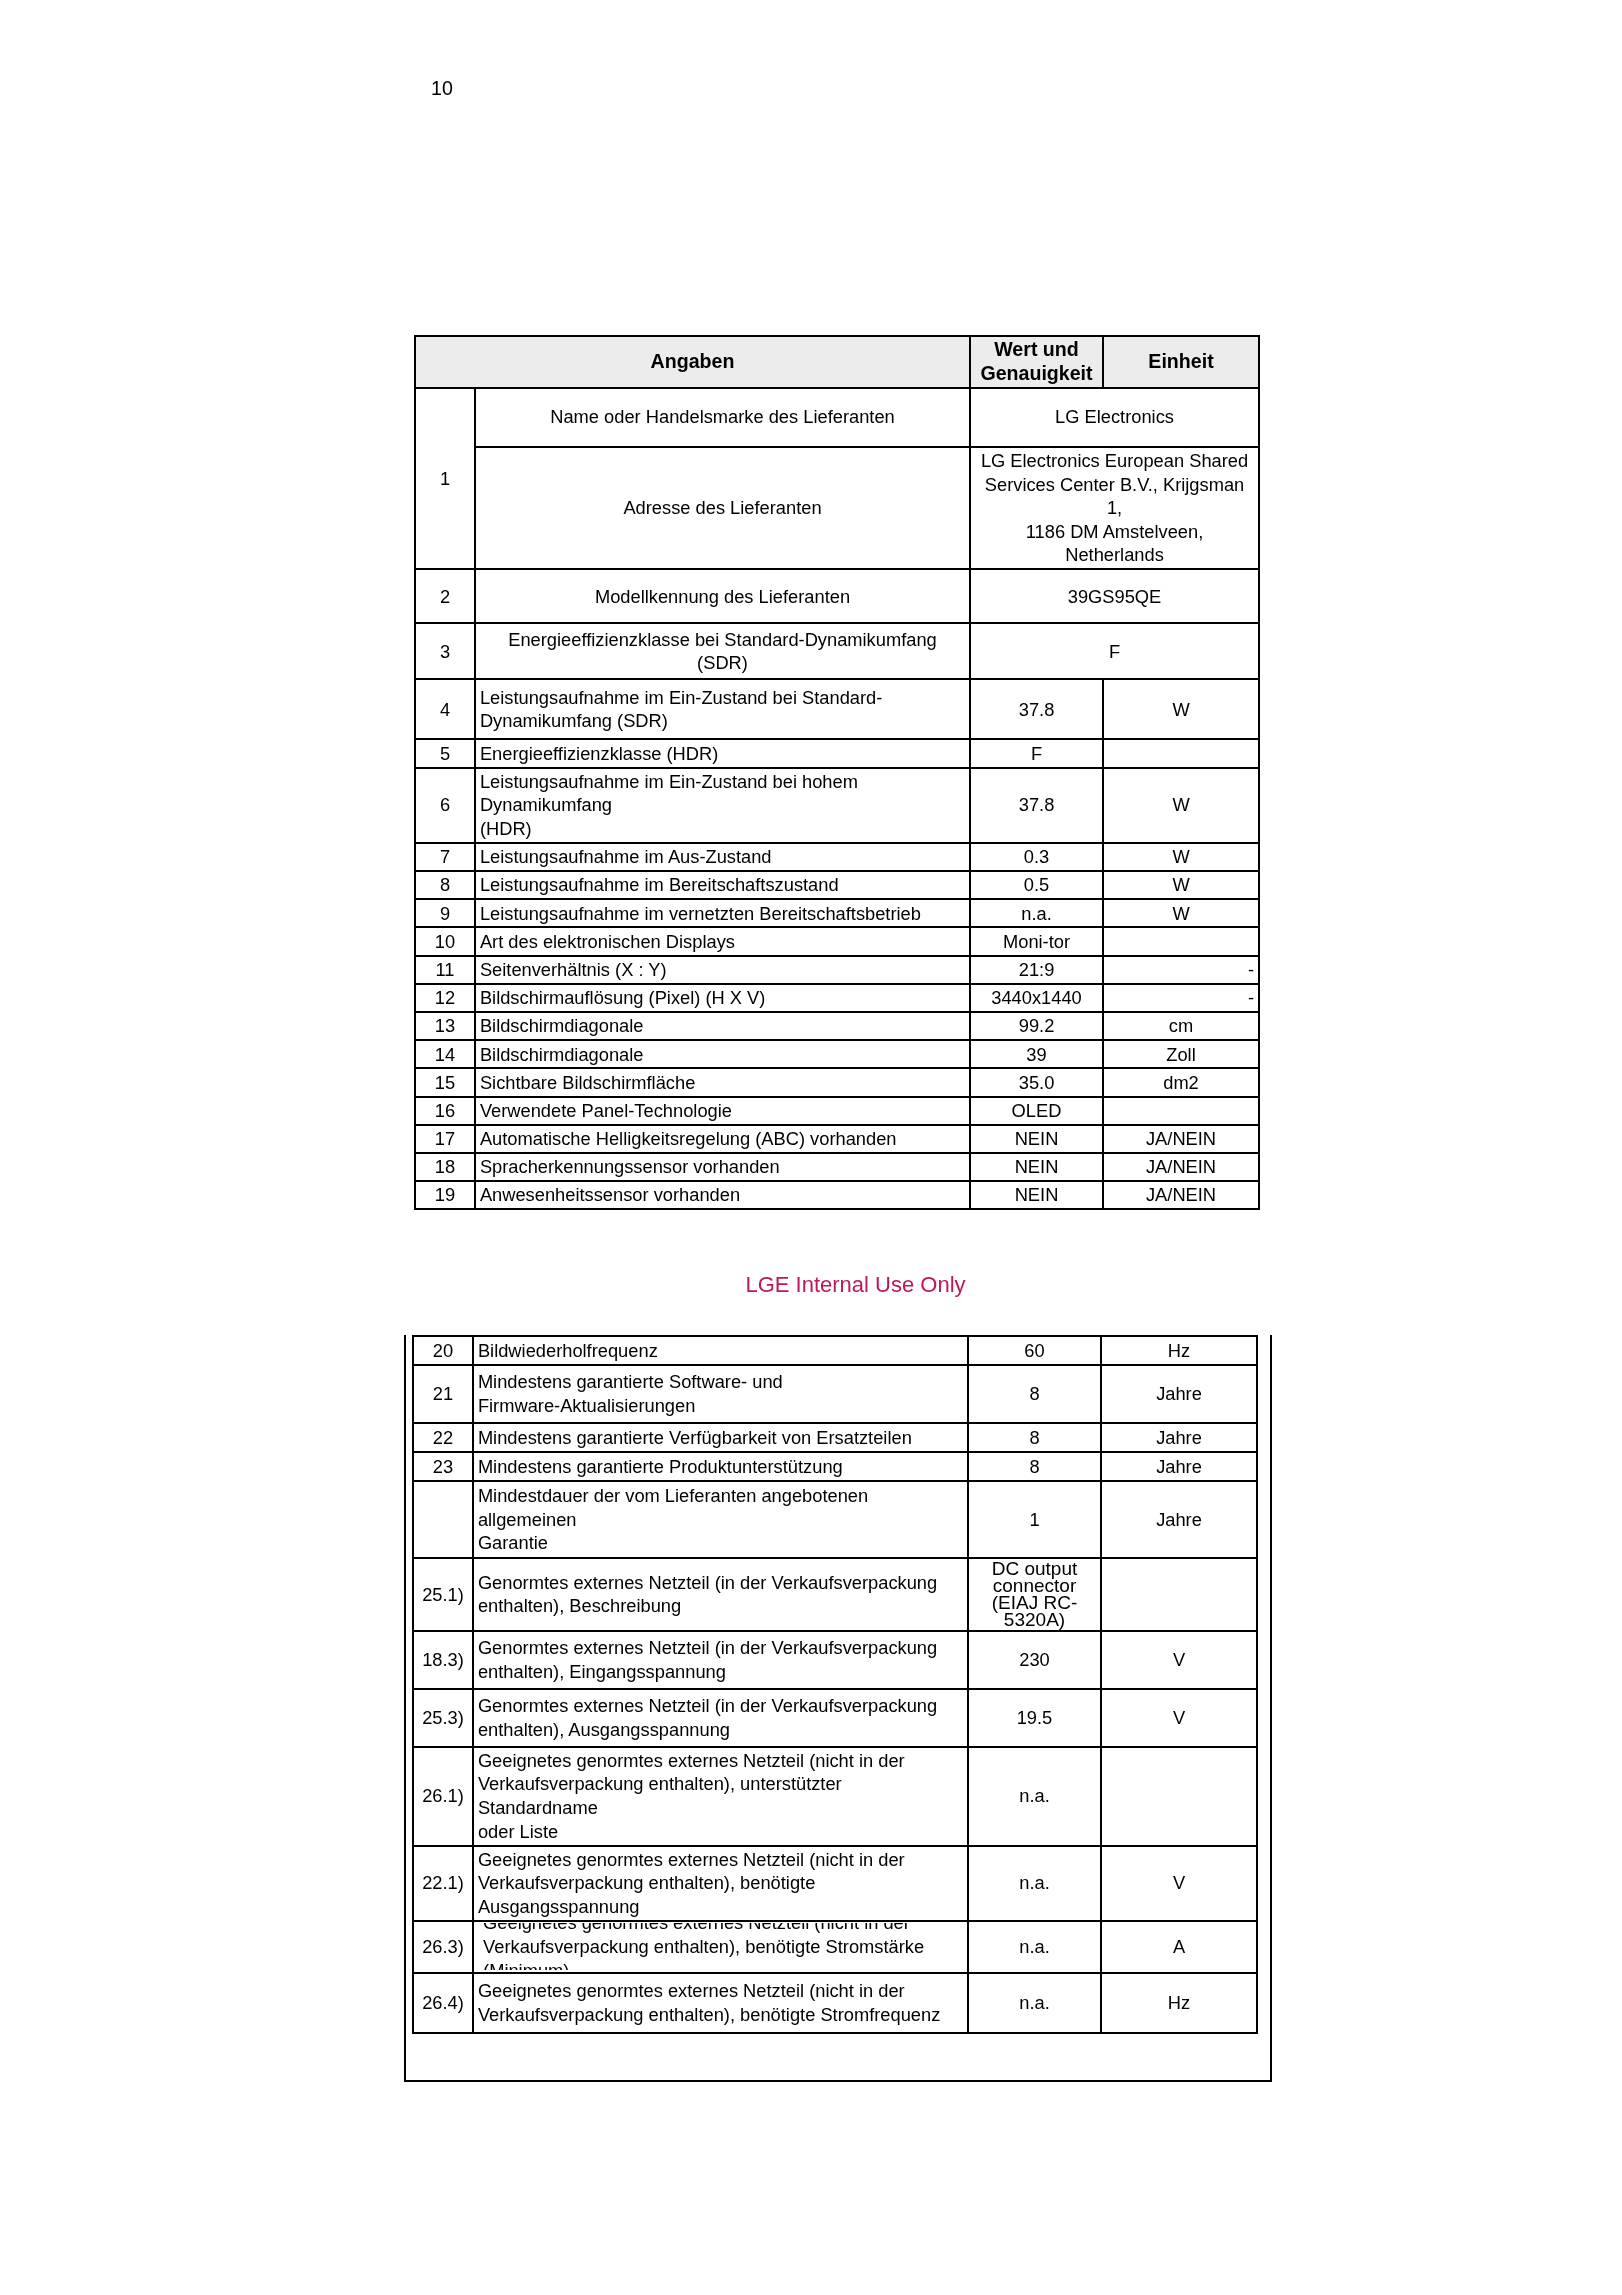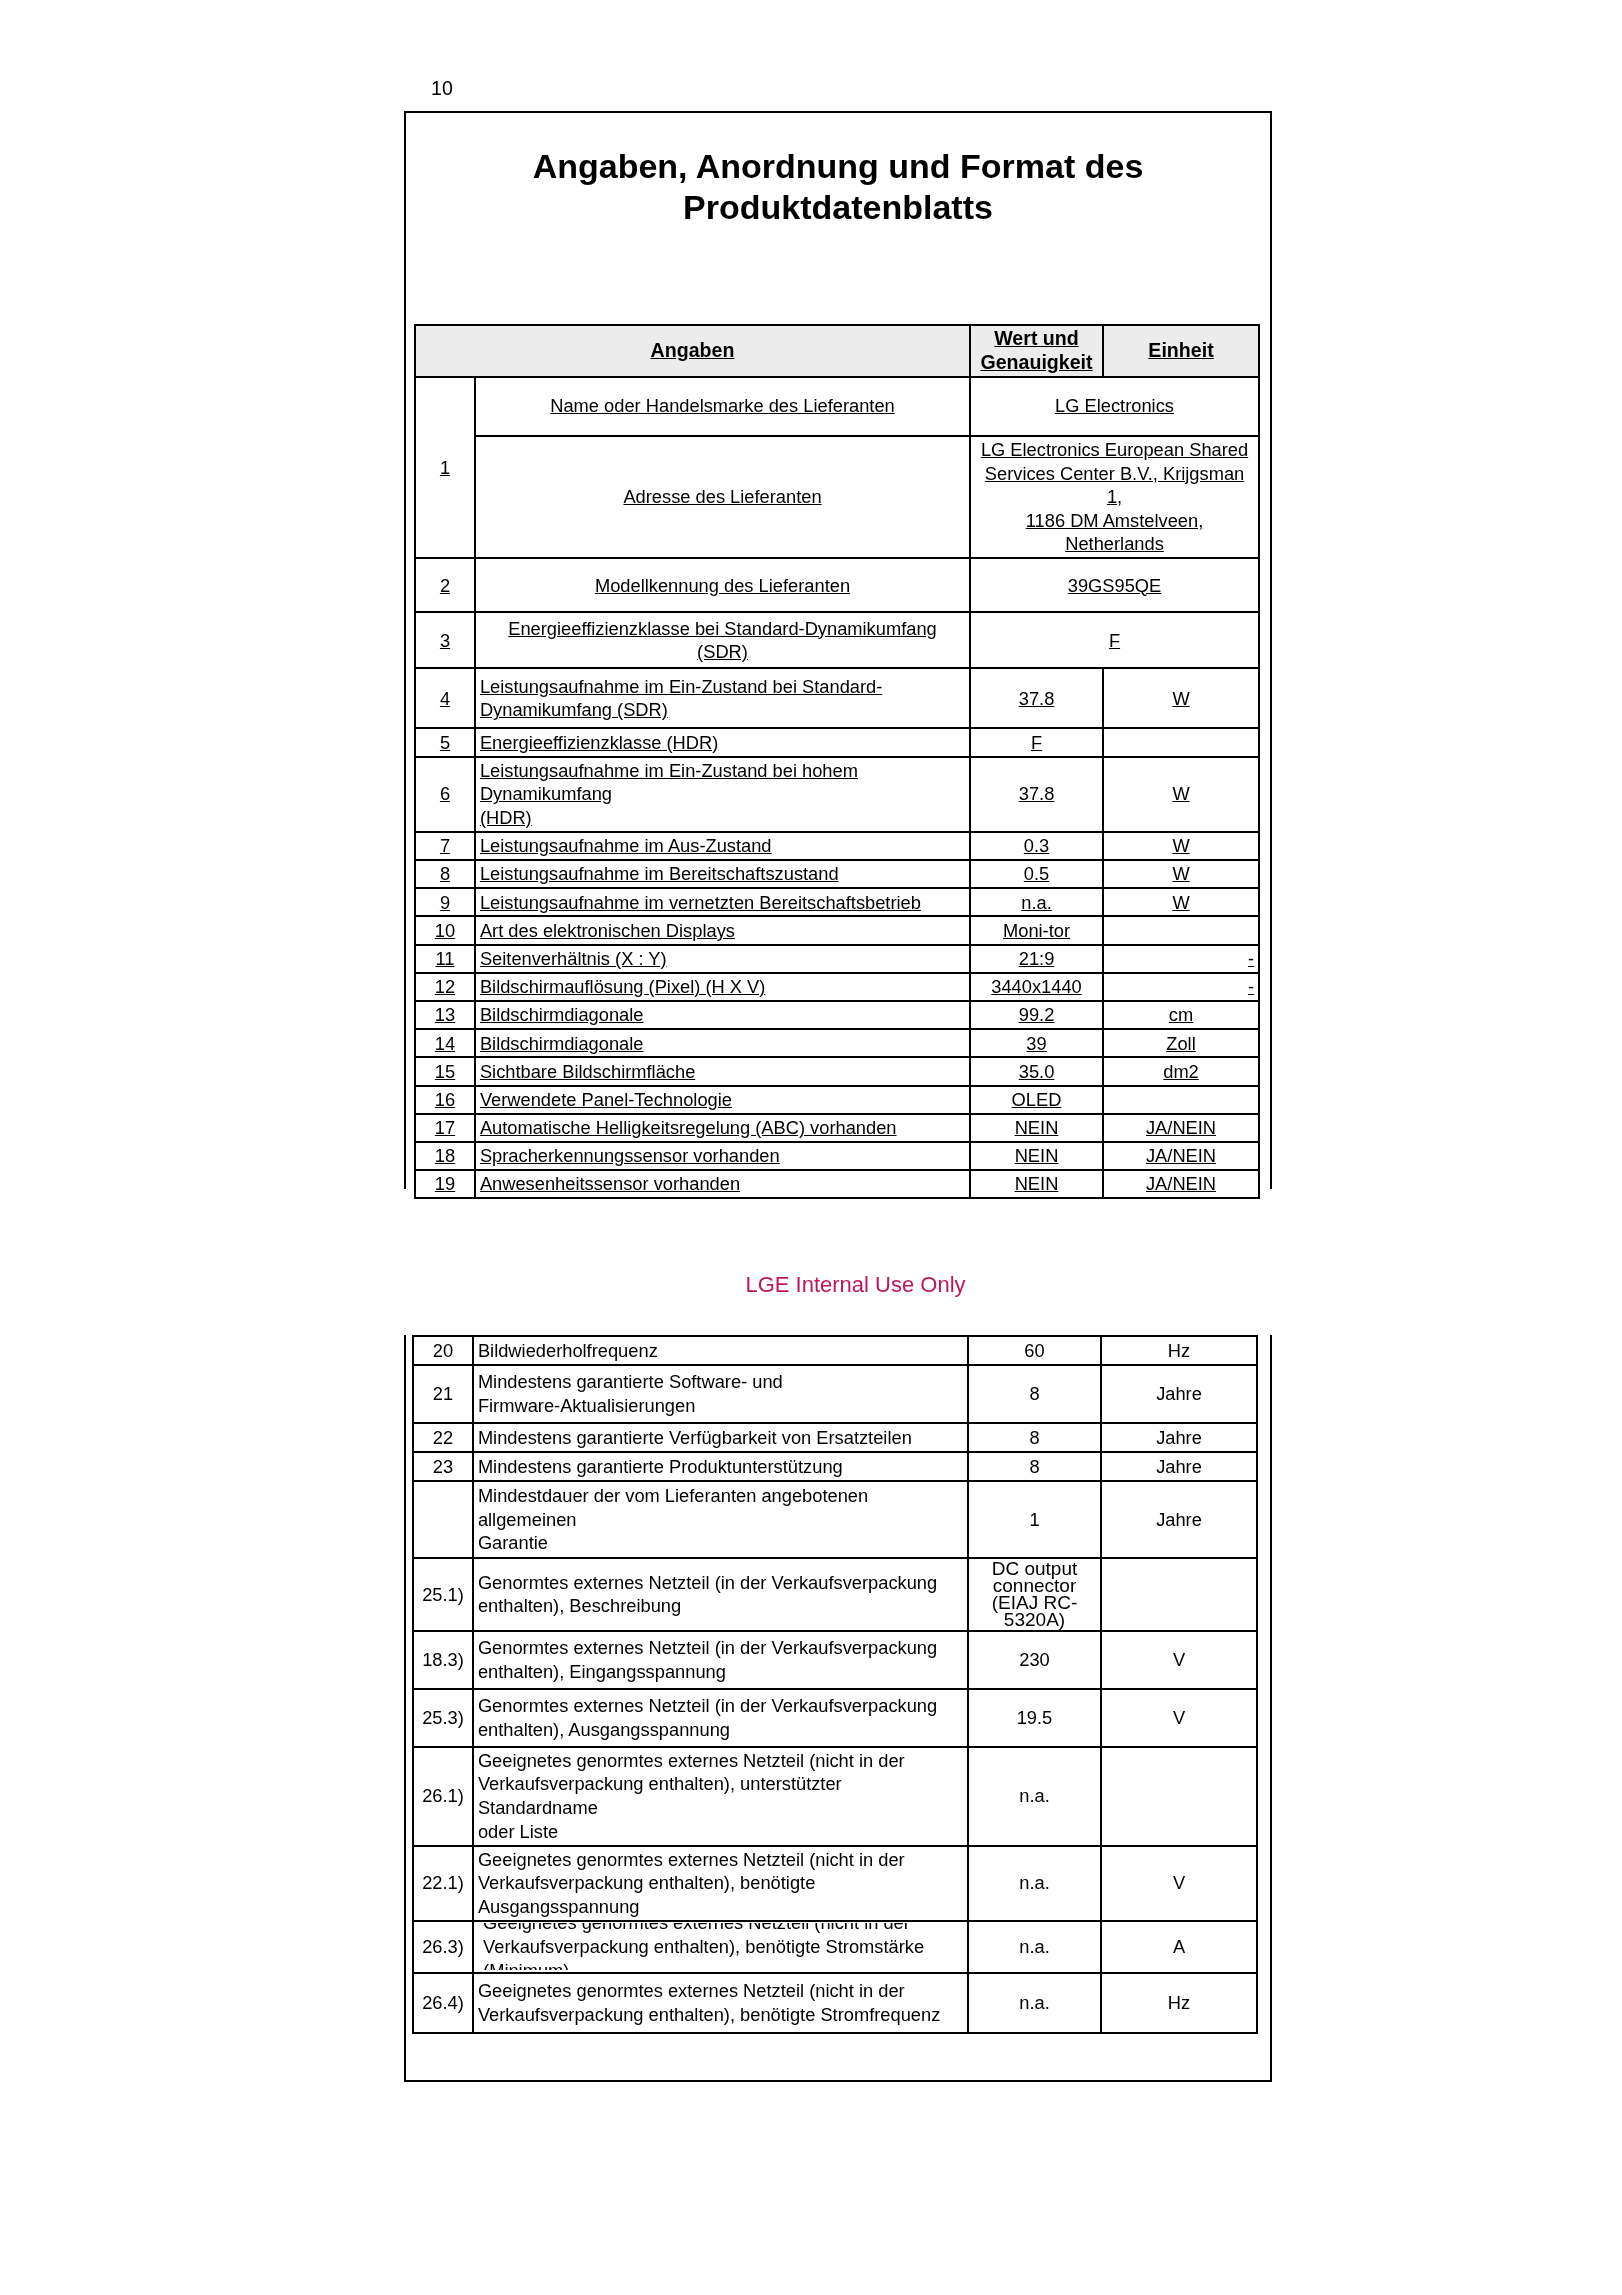--- a/index.html
+++ b/index.html
@@ -23,21 +23,21 @@
   }
   .internal-note {
     position:absolute; left:0; top:1272px; width:1623px; text-align:center;
     font-size:22px; color:#be185d;
   }
 
   table.spec {
     border-collapse:collapse; table-layout:fixed; width:844px;
     position:absolute; font-size:18.3px; line-height:23.6px;
   }
-  #t1 { left:370px; top:324px;text-decoration:underline; }
+  #t1 { left:370px; top:335px; }
   #t2 { left:368px; top:1335px; }
   .spec td, .spec th {
     border:2px solid #000; border-top-width:2.6px; border-bottom-width:2.6px;
     padding:1.3px 3.9px; vertical-align:middle; overflow:hidden; word-wrap:break-word;
   }
   .spec th { background:#ececec; font-weight:bold; font-size:19.6px; text-align:center; padding:1.3px 2.6px; }
   .c { text-align:center; }
   .l { text-align:left; padding-left:5.2px; padding-right:2.6px; }
   .r { text-align:right; padding-right:5.2px; }
   .pre { white-space:pre-line; }
@@ -49,24 +49,20 @@
     justify-content:center; padding:0 2.6px 0 5.2px; white-space:pre-line; text-align:left;
   }
 </style>
 </head>
 <body>
 
 <div class="page">
 
   <div class="page-number">10</div>
 
-  <div class="section-box-1">
-    <div class="doc-title">Angaben, Anordnung und Format des
-Produktdatenblatts</div>
-  </div>
 
   <table class="spec" id="t1">
     <colgroup>
         <col style="width:60px">
         <col style="width:495px">
         <col style="width:133px">
         <col style="width:156px">
       </colgroup>
     <tbody>
         <tr style="height:46px">

